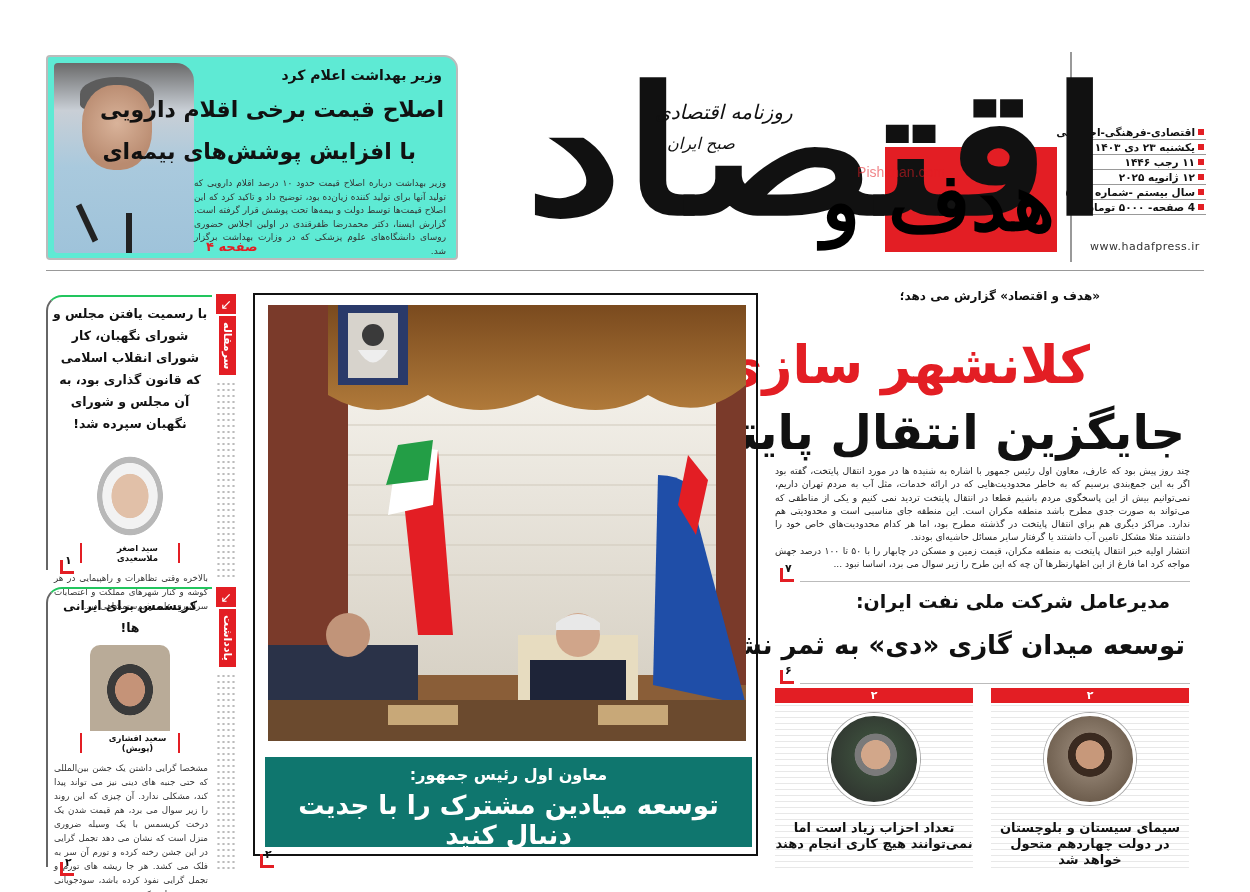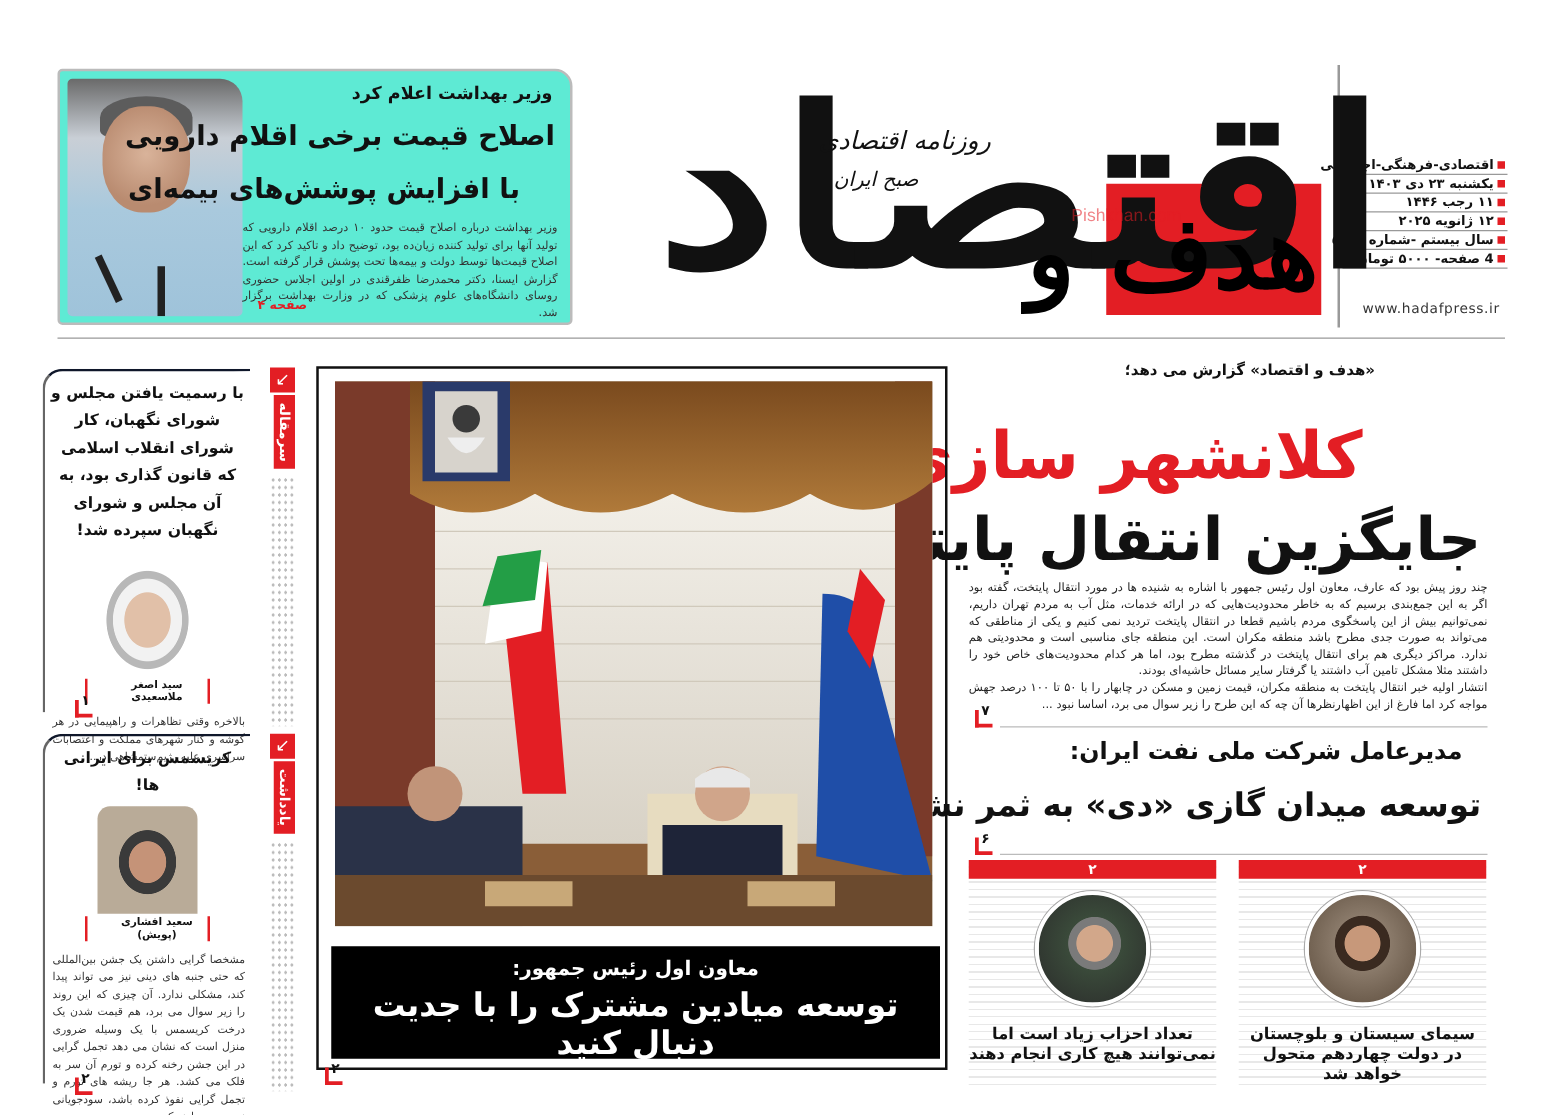--- a/index.html
+++ b/index.html
@@ -24,21 +24,21 @@
   
   .teaser { position: absolute; left: 46px; top: 55px; width: 412px; height: 205px; border: 2px solid #bbb; border-radius: 4px 14px 4px 4px; background: #5eead4; }
   .teaser-photo { position: absolute; left: 6px; top: 6px; width: 140px; height: 190px; border-radius: 4px 18px 4px 4px; background: linear-gradient(180deg,#6a6a6a 0%,#c9cfd6 25%,#a9c9dd 55%,#9fc3da 100%); overflow: hidden; }
   .teaser-photo .face { position: absolute; left: 28px; top: 22px; width: 70px; height: 85px; border-radius: 45%; background: radial-gradient(circle at 50% 45%,#d9b39a 0%,#b98b70 70%); }
   .teaser-photo .hair { position: absolute; left: 26px; top: 14px; width: 74px; height: 34px; border-radius: 50% 50% 20% 20%; background: #5c5c5c; }
   .teaser-photo .mic { position: absolute; width: 6px; height: 40px; background: #222; }
   .t-kicker { position: absolute; right: 14px; top: 10px; font-size: 14px; font-weight: bold; }
   .t-title1 { position: absolute; right: 12px; top: 40px; font-size: 22px; font-weight: bold; letter-spacing: -.5px; }
   .t-title2 { position: absolute; right: 40px; top: 82px; font-size: 22px; font-weight: bold; letter-spacing: -.5px; }
   .t-body { position: absolute; right: 10px; top: 120px; width: 252px; font-size: 9px; line-height: 13.5px; text-align: justify; color: #333; }
-  .t-page { position: absolute; left: 158px; top: 182px; font-size: 10px; color: #e31e24; font-weight: bold; }
+  .t-page { position: absolute; left: 158px; top: 182px; font-size: 13px; color: #e31e24; font-weight: bold; }
 
   .hsep { position: absolute; left: 46px; top: 270px; width: 1158px; height: 1px; background: #999; }
 
   
   .kicker-main { position: absolute; right: 150px; top: 289px; font-size: 12px; font-weight: bold; }
   .headline-red { position: absolute; right: 160px; top: 335px; font-size: 52px; font-weight: bold; color: #e31e24; letter-spacing: -2px; line-height: 60px; }
   .headline-black { position: absolute; right: 65px; top: 400px; font-size: 48px; font-weight: bold; letter-spacing: -2px; line-height: 64px; }
   .main-body { position: absolute; left: 775px; top: 464px; width: 415px; font-size: 9.2px; line-height: 13.3px; text-align: justify; color: #222; }
   .page-mark { position: absolute; width: 16px; height: 16px; }
   .page-mark::before { content:""; position:absolute; left:0; bottom:0; width:3px; height:14px; background:#e31e24; }
@@ -50,26 +50,26 @@
   .sub-headline { position: absolute; right: 65px; top: 630px; font-size: 26px; font-weight: bold; letter-spacing: -.5px; }
 
   .card { position: absolute; top: 688px; width: 198px; height: 180px; background: repeating-linear-gradient(180deg,#fff 0,#fff 5px,#e8e8e8 5px,#e8e8e8 6px); }
   .card-bar { height: 15px; background: #e31e24; color: #fff; font-size: 11px; font-weight: bold; text-align: center; line-height: 15px; }
   .card-photo { position: absolute; left: 50%; top: 25px; width: 92px; height: 92px; margin-left: -46px; border-radius: 50%; border: 3px solid #fff; box-shadow: 0 0 0 1px #aaa; overflow: hidden; }
   .card-title { position: absolute; left: 0; right: 0; top: 132px; text-align: center; font-size: 13px; font-weight: bold; line-height: 16px; }
 
   
   .center-box { position: absolute; left: 253px; top: 293px; width: 505px; height: 563px; border: 2px solid #111; }
   .center-photo { position: absolute; left: 13px; top: 10px; width: 478px; height: 436px; overflow: hidden; background: #cfc9bd; }
-  .center-caption { position: absolute; left: 10px; top: 462px; width: 487px; height: 90px; background: #000000; color: #fff; text-align: center; }
+  .center-caption { position: absolute; left: 10px; top: 462px; width: 487px; height: 90px; background: #0f766e; color: #fff; text-align: center; }
   .center-caption .k { font-size: 16px; font-weight: bold; margin-top: 8px; }
   .center-caption .h { font-size: 26px; font-weight: bold; margin-top: 6px; letter-spacing: -.5px; }
 
   
-  .op-box { position: absolute; left: 34px; width: 166px; border-top: 2px solid #0f172a; border-left: 2px solid #666; border-radius: 16px 0 0 0; }
+  .op-box { position: absolute; left: 46px; width: 166px; border-top: 2px solid #22c55e; border-left: 2px solid #666; border-radius: 16px 0 0 0; }
   .op-tag { position: absolute; left: 216px; width: 20px; }
   .op-tag .arrow { height: 20px; background: #e31e24; color: #fff; font-size: 14px; text-align: center; line-height: 20px; }
   .op-tag .label { margin-top: 2px; background: #e31e24; color: #fff; font-size: 11px; font-weight: bold; writing-mode: vertical-rl; padding: 6px 2px; }
   .op-tag .dots { margin-top: 6px; background-image: radial-gradient(#bbb 1px, transparent 1.2px); background-size: 5px 6px; }
   .op-title { text-align: center; font-size: 12.5px; font-weight: bold; line-height: 22px; padding: 6px 4px 0; }
   .op-photo { margin: 6px auto 0; width: 92px; height: 100px; border-radius: 10px 10px 0 0; overflow: hidden; position: relative; }
   .op-author { margin: 2px auto 0; width: 100px; font-size: 8.5px; font-weight: bold; text-align: center; border-left: 2px solid #e31e24; border-right: 2px solid #e31e24; padding-left: 15px; }
   .op-body { font-size: 8.7px; line-height: 14px; text-align: justify; color: #333; padding: 8px 4px 0 6px; }
 </style>
 </head>

